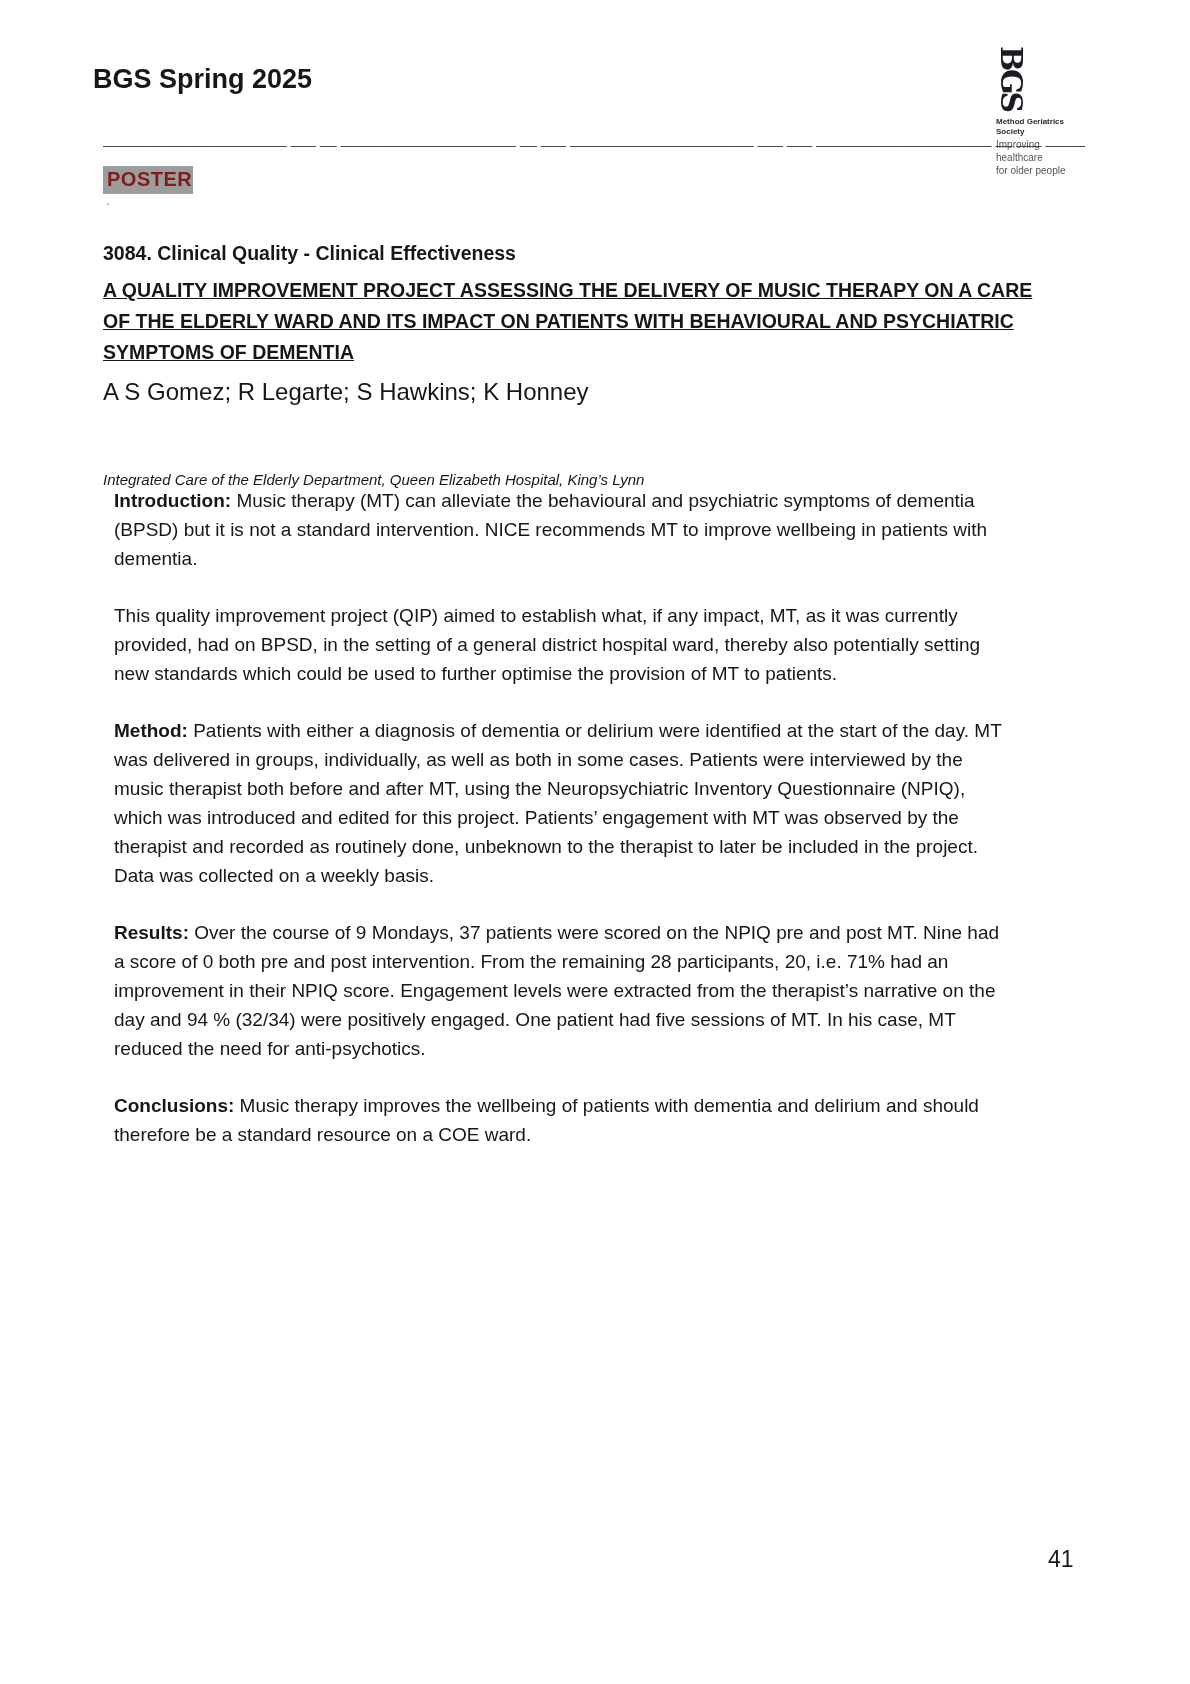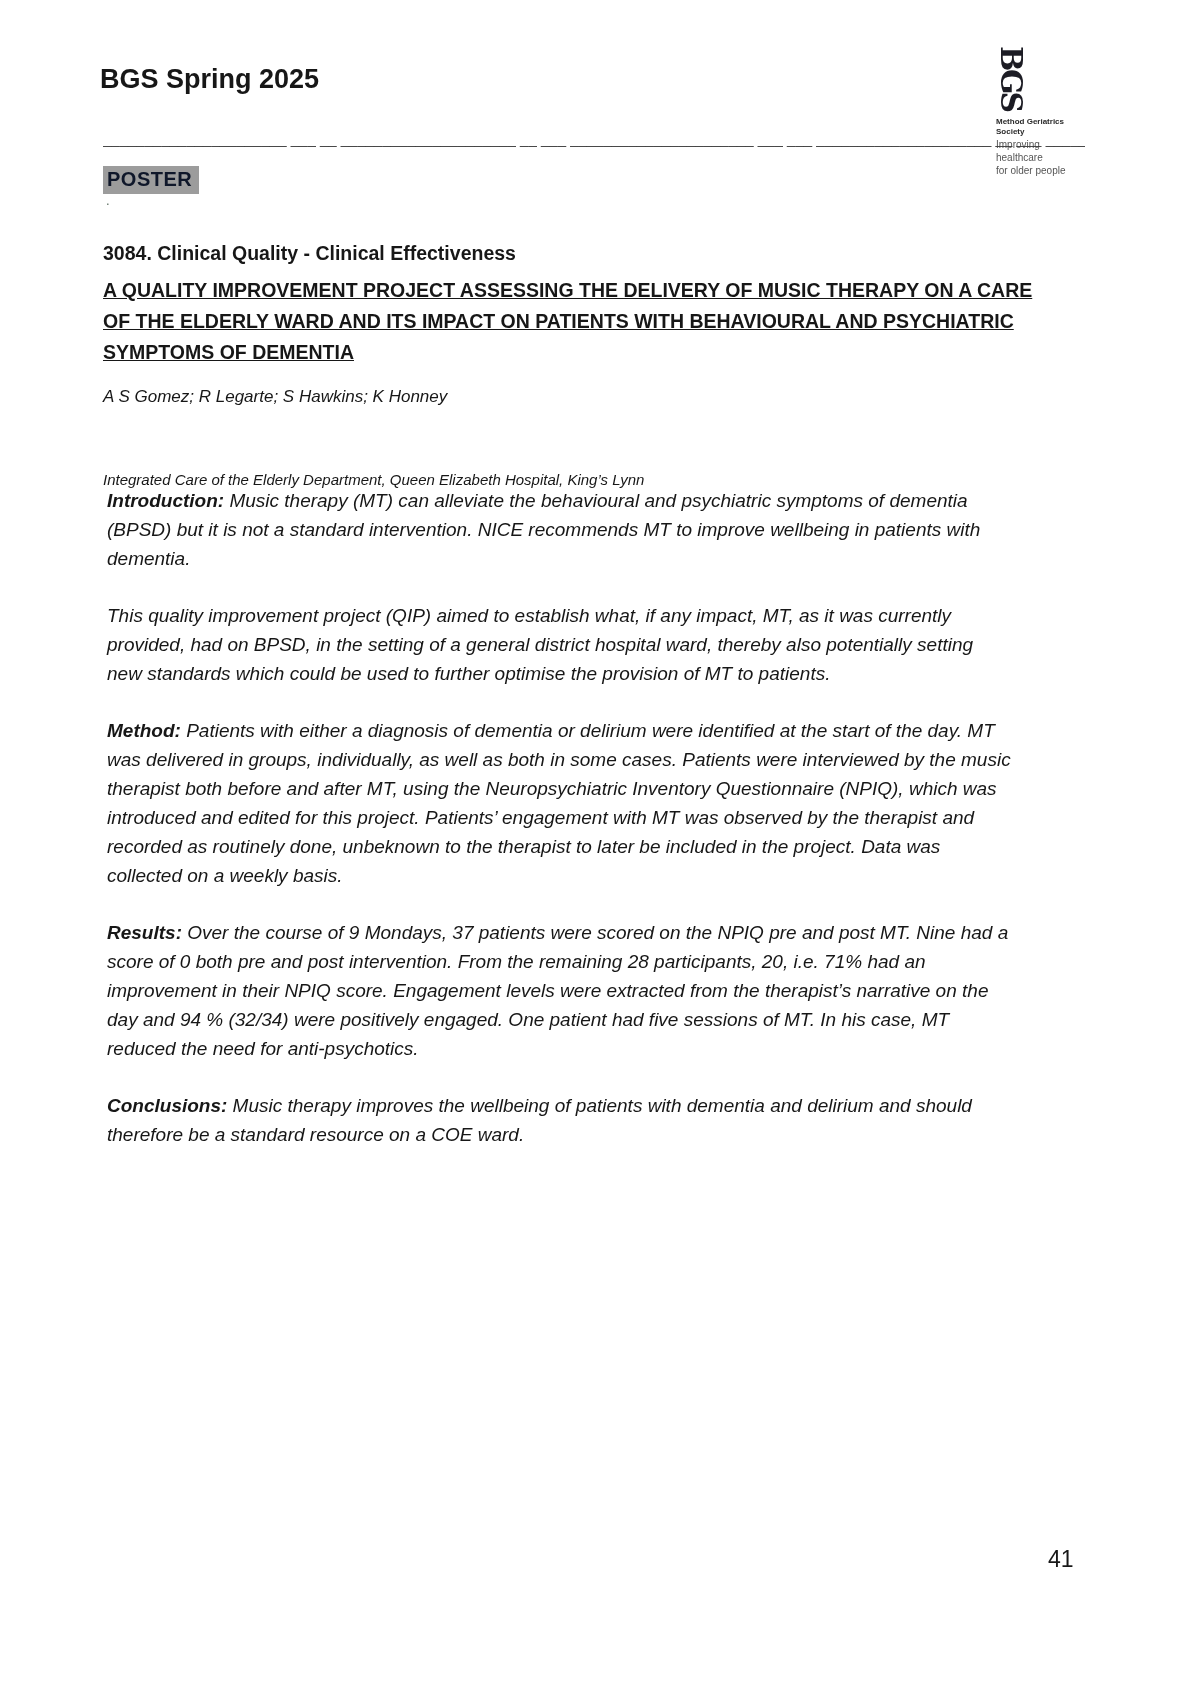--- a/index.html
+++ b/index.html
@@ -7,21 +7,21 @@
     position: relative;
     width: 1190px;
     height: 1684px;
     background: #ffffff;
     font-family: "Liberation Sans", "DejaVu Sans", sans-serif;
     color: #171717;
     overflow: hidden;
   }
   .header-title {
     position: absolute;
-    left: 100px; top: 64px;
+    left: 93px; top: 64px;
     font-size: 27px;
     font-weight: bold;
     letter-spacing: 0px;
   }
   .logo {
     position: absolute;
     left: 996px; top: 46px;
     width: 90px;
   }
   .logo-wordmark {
@@ -44,24 +44,24 @@
     width: 982px;
     font-size: 15px;
     color: #3d3d3d;
     white-space: nowrap;
     overflow: hidden;
   }
   .poster-badge {
     position: absolute;
     left: 103px; top: 166px;
     background: #9c9c9c;
-    color: #0f172a;
+    color: #7f1d1d;
     font-weight: bold;
     font-size: 20px;
-    padding: 2px 7px 3px 4px;
+    padding: 2px 1px 3px 4px;
     letter-spacing: 0.5px;
   }
   .stray-dot {
     position: absolute;
     left: 106px; top: 193px;
     font-size: 13px;
     color: #5d6f62;
   }
   .session-heading {
     position: absolute;
@@ -74,39 +74,38 @@
     position: absolute;
     left: 103px; top: 275px;
     width: 935px;
     font-size: 19.5px;
     font-weight: bold;
     line-height: 31px;
     text-decoration: underline;
   }
   .authors {
     position: absolute;
-    left: 103px; top: 387px;
-    font-size: 17px;
-    font-style: italic;
+    left: 103px; top: 378px;
+    font-size: 24px;
   }
   .affiliation {
     position: absolute;
     left: 103px; top: 440px;
     font-size: 15px;
     font-style: italic;
     margin-top: 31px;
   }
   .body-text {
     position: absolute;
     left: 103px; top: 486px;
     width: 908px;
     font-size: 19px;
     line-height: 29px;
   }
-  .body-text p { margin: 0 0 28px 4px; font-style: italic; }
+  .body-text p { margin: 0 0 28px 11px; }
   .p-label { font-weight: bold; }
   .page-number {
     position: absolute;
     left: 1048px; top: 1546px;
     font-size: 23px;
   }
 </style>
 </head>
 <body>
 

